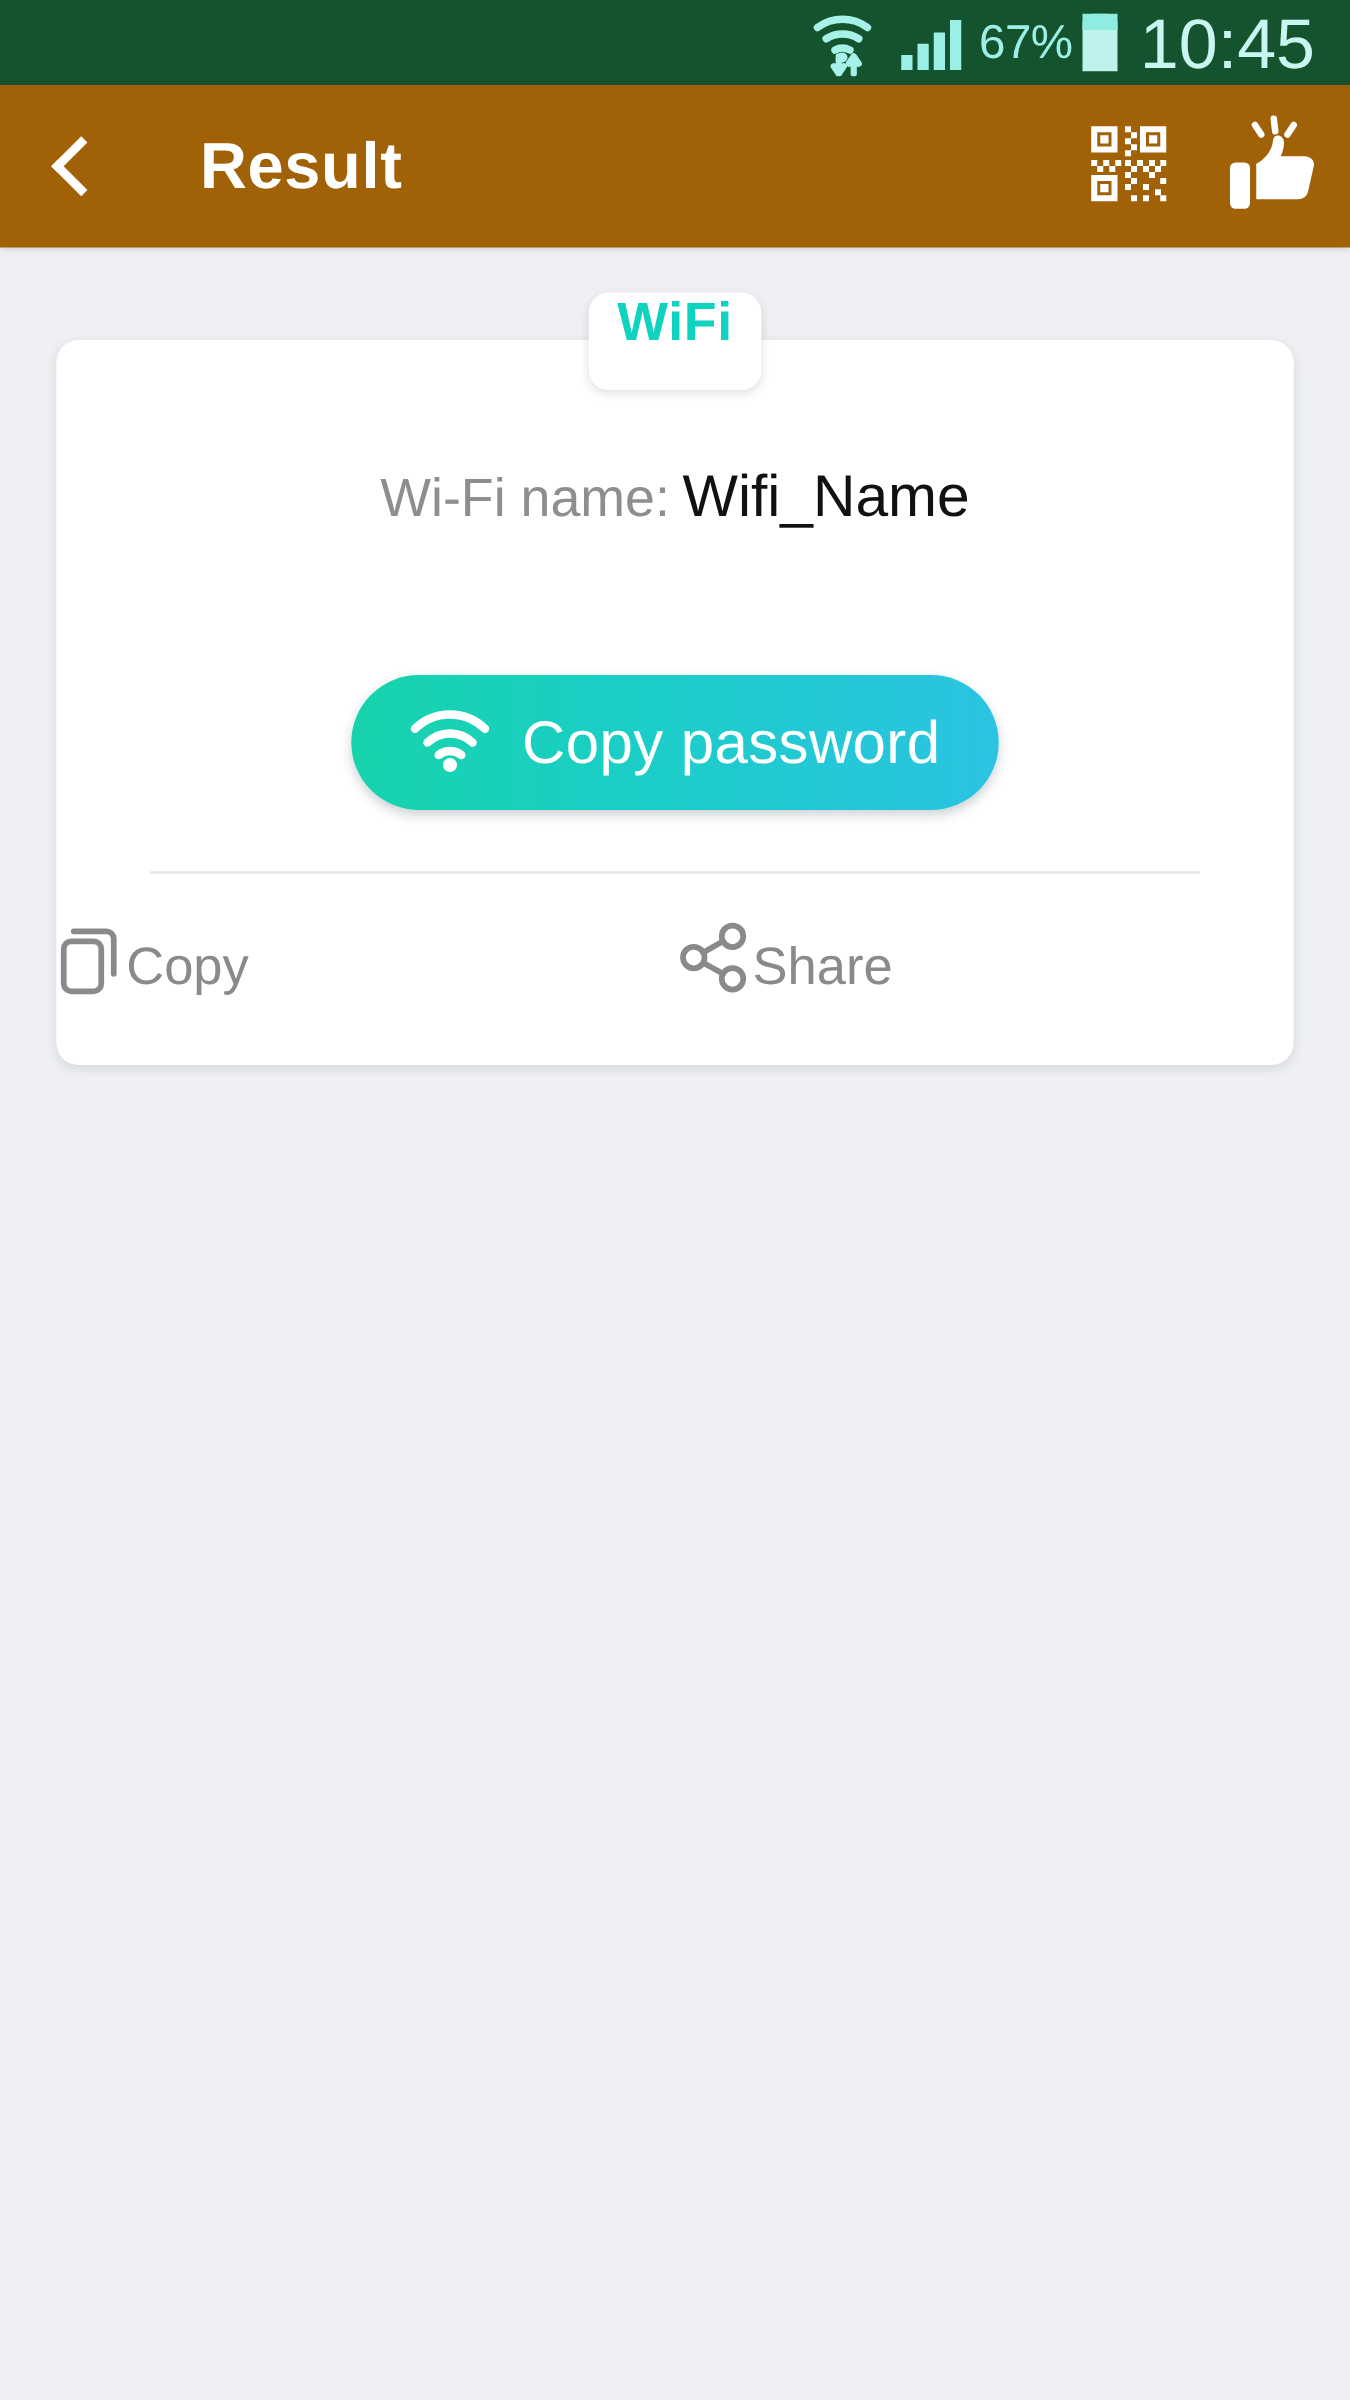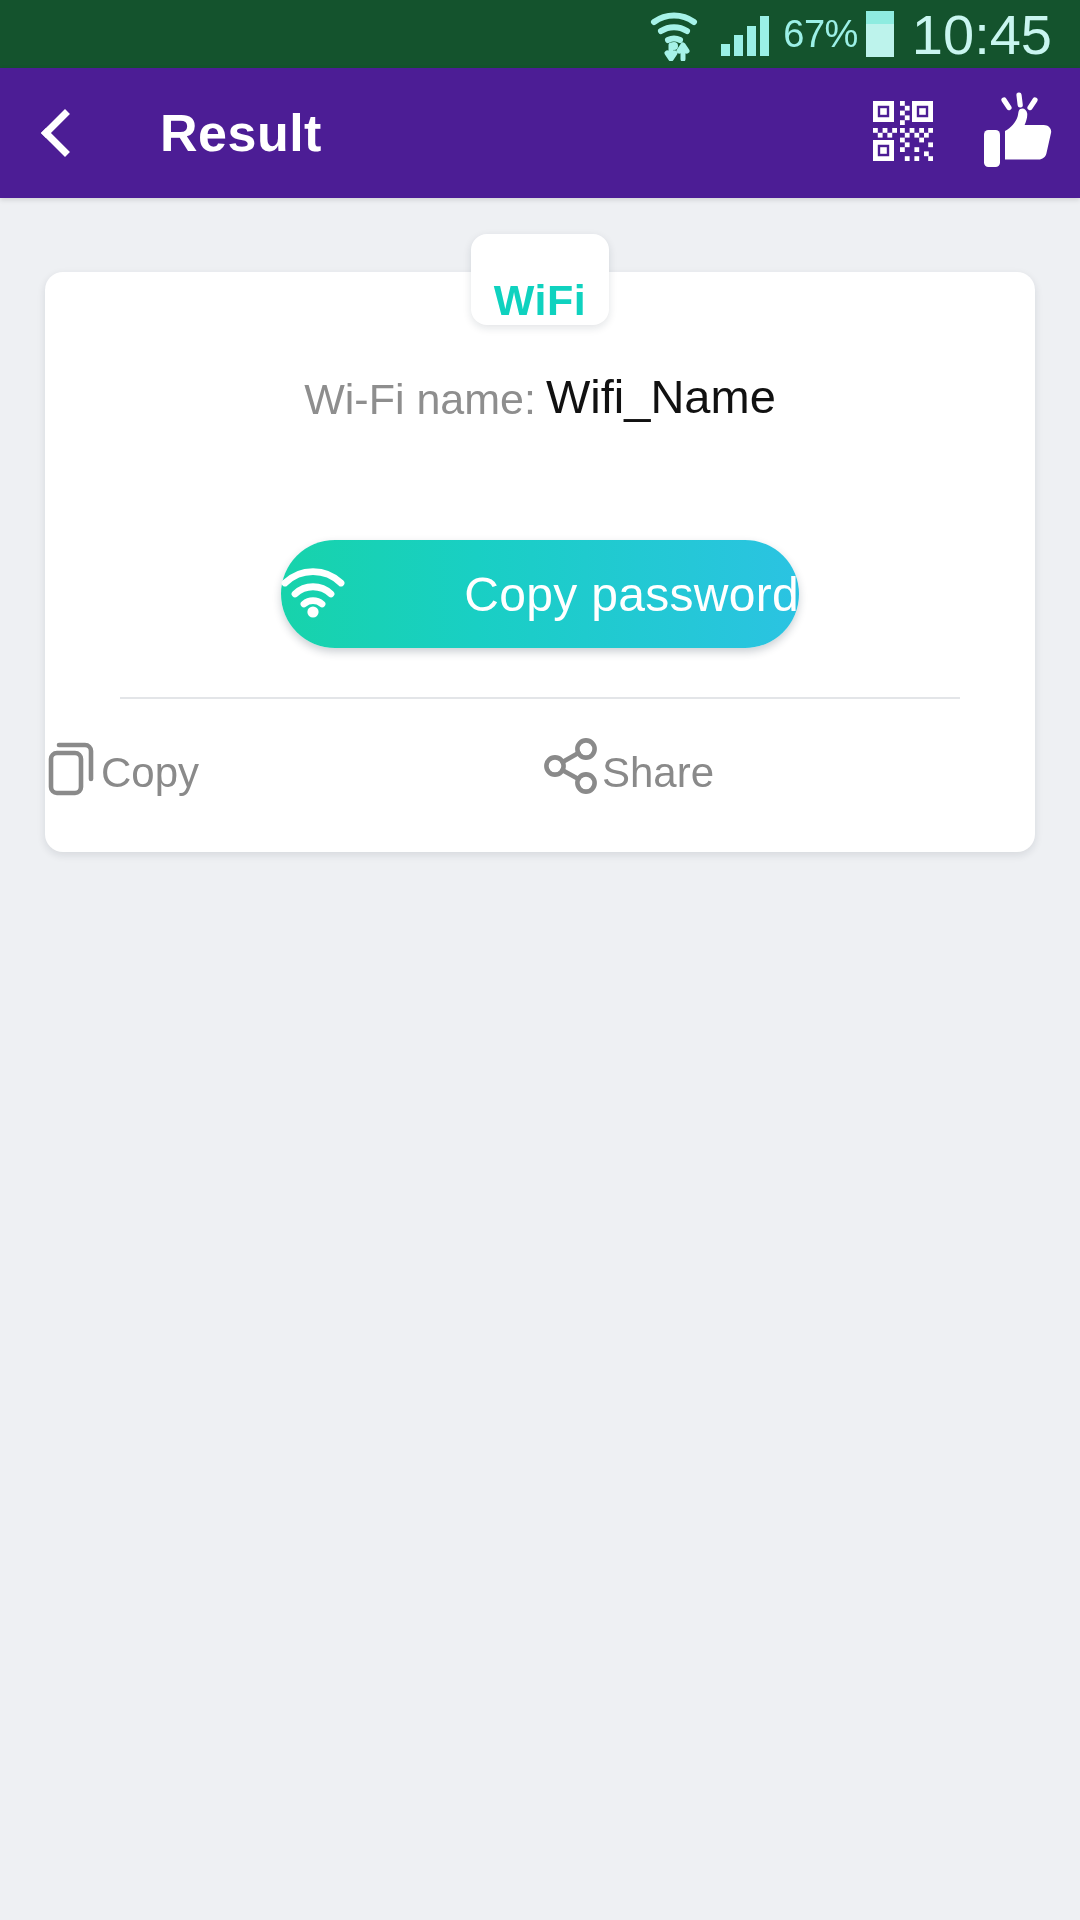--- a/index.html
+++ b/index.html
@@ -44,21 +44,21 @@
   .battery-cap {
     position:absolute; top:0; left:8px;
     width:12px; height:7px; background:#8eece0;
   }
   .clock { color:#c9f6f0; font-size:56px; letter-spacing:0px; }
 
   
   .app-bar {
     position:absolute; top:68px; left:0;
     width:1080px; height:130px;
-    background:#4c1d95;
+    background:#a16207;
     display:flex; align-items:center;
     box-shadow:0 2px 5px rgba(0,0,0,0.12);
   }
   .back-btn {
     width:120px; height:130px;
     display:flex; align-items:center; justify-content:center;
   }
   .chev {
     width:34px; height:34px;
     border-left:7px solid #ffffff;
@@ -79,24 +79,24 @@
   .card {
     position:absolute; left:45px; top:272px;
     width:990px; height:580px;
     background:#ffffff;
     border-radius:18px;
     box-shadow:0 3px 9px rgba(20,30,50,0.11);
   }
   .badge {
     position:absolute; left:50%; top:234px;
     transform:translateX(-50%);
-    width:138px; height:91px;
+    width:138px; height:78px;
     background:#ffffff;
     border-radius:16px;
-    display:flex; align-items:flex-end; justify-content:center;
+    display:flex; align-items:flex-start; justify-content:center;
     box-shadow:0 3px 8px rgba(20,30,50,0.12);
     z-index:5;
   }
   .badge-text {
     color:#0fd2bf; font-size:43px; font-weight:700; letter-spacing:0.5px;
   }
 
   .info-rows { padding-top:72px; }
   .info-row {
     display:flex; align-items:flex-end; justify-content:center;
@@ -111,21 +111,21 @@
   }
 
   
   .primary-wrap { display:flex; justify-content:center; margin-top:36px; }
   .copy-pass-btn {
     width:518px; height:108px;
     border:none; outline:none;
     border-radius:54px;
     background:linear-gradient(to right, #17d3ab 0%, #19cfc4 38%, #2bc3e2 100%);
     color:#ffffff;
-    display:flex; align-items:center; justify-content:space-between;
+    display:flex; align-items:center; justify-content:center;
     gap:26px;
     box-shadow:0 4px 9px rgba(25,40,60,0.22);
     cursor:pointer;
   }
   .copy-pass-label {
     font-size:48px; color:#ffffff; font-weight:400; letter-spacing:0.3px;
   }
 
   
   .divider {

